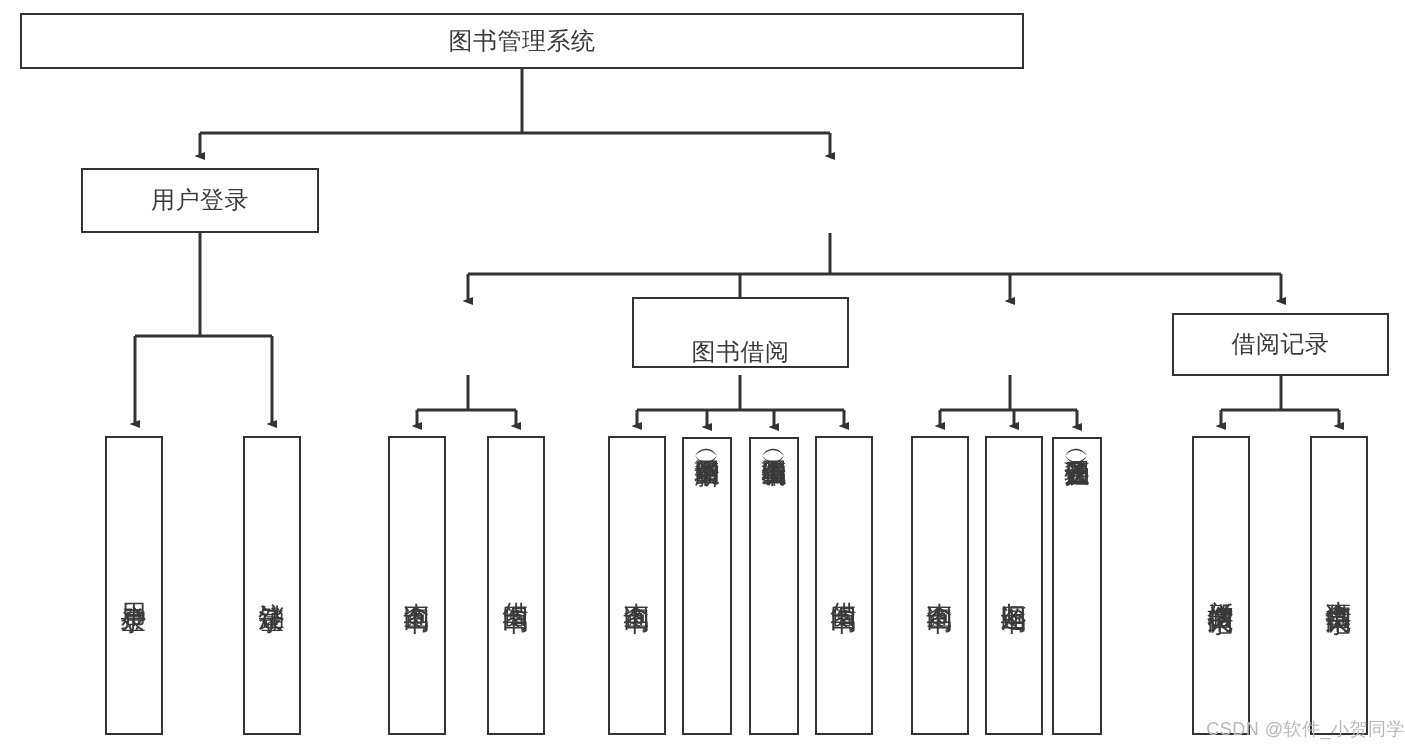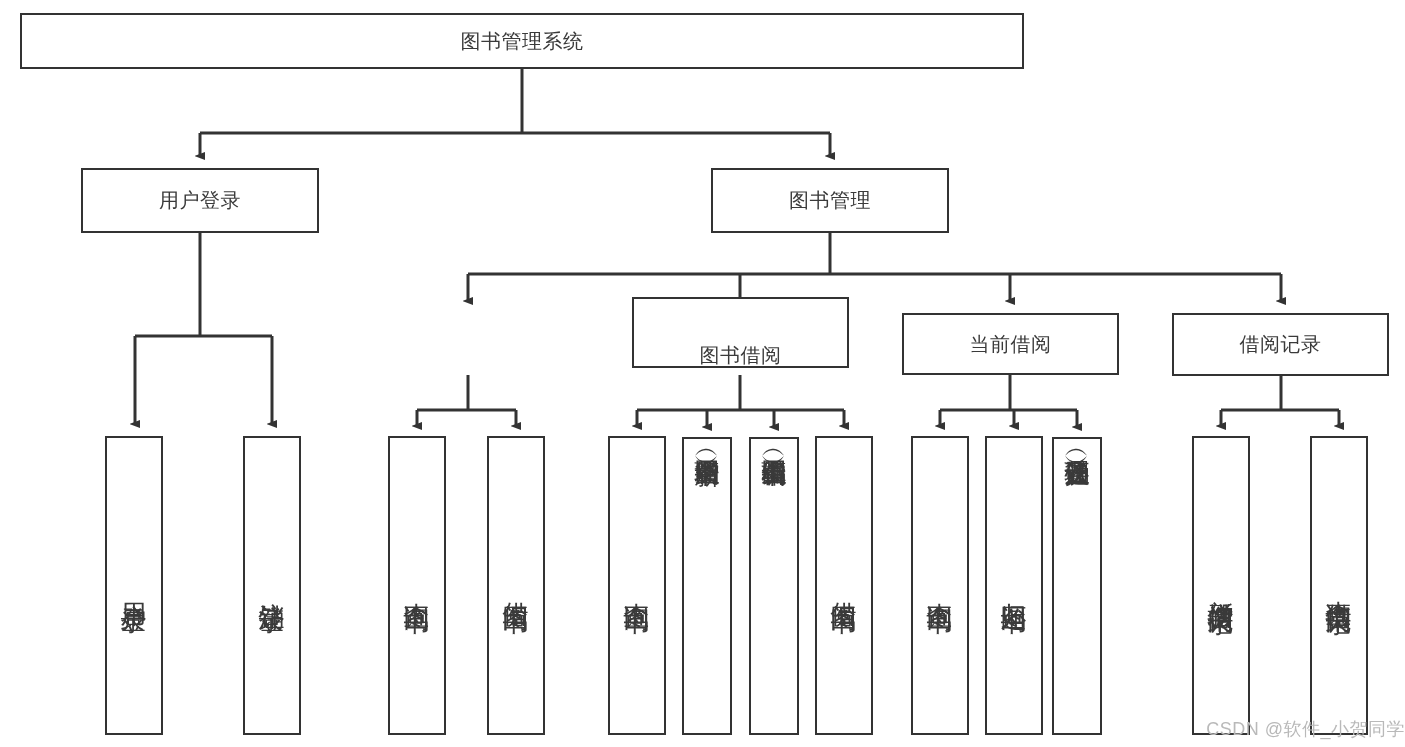--- a/index.html
+++ b/index.html
@@ -37,21 +37,21 @@
     color: #3a3a3a;
   }
   .node .label {
     display: block;
     text-align: center;
     line-height: 1.12;
     letter-spacing: 0.5px;
     white-space: nowrap;
   }
   .node.horizontal .label {
-    font-size: 20px;
+    font-size: 24px;
   }
   .node.vertical {
     align-items: flex-start;
     padding-top: 4px;
   }
   .node.vertical .label {
     writing-mode: vertical-rl;
     text-orientation: upright;
     font-size: 26px;
     letter-spacing: 2px;
@@ -139,30 +139,24 @@
     </g>
   </svg>
 
   <div class="node horizontal" id="node-title" style="left: 20px; top: 13px; width: 1004px; height: 56px;">
     <span class="label">图书管理系统</span>
   </div>
 
   <div class="node horizontal" id="node-l2-0" style="left: 81px; top: 168px; width: 238px; height: 65px;">
     <span class="label">用户登录</span>
   </div>
-  <div class="node horizontal" id="node-l2-1" style="left: 711px; top: 168px; width: 238px; height: 65px;">
-    <span class="label">图书管理</span>
-  </div>
 
   <div class="node horizontal" id="node-l3-1" style="left: 632px; top: 297px; width: 217px; height: 71px; align-items: flex-end;">
     <span class="label">图书借阅</span>
   </div>
-  <div class="node horizontal" id="node-l3-2" style="left: 902px; top: 313px; width: 217px; height: 62px;">
-    <span class="label">当前借阅</span>
-  </div>
   <div class="node horizontal" id="node-l3-3" style="left: 1172px; top: 313px; width: 217px; height: 63px;">
     <span class="label">借阅记录</span>
   </div>
 
   <div class="node vertical centered" id="node-leaf-0" style="left: 105px; top: 436px; width: 58px; height: 299px;">
     <span class="label">用户登录</span>
   </div>
   <div class="node vertical centered" id="node-leaf-1" style="left: 243px; top: 436px; width: 58px; height: 299px;">
     <span class="label">注销登录</span>
   </div>

